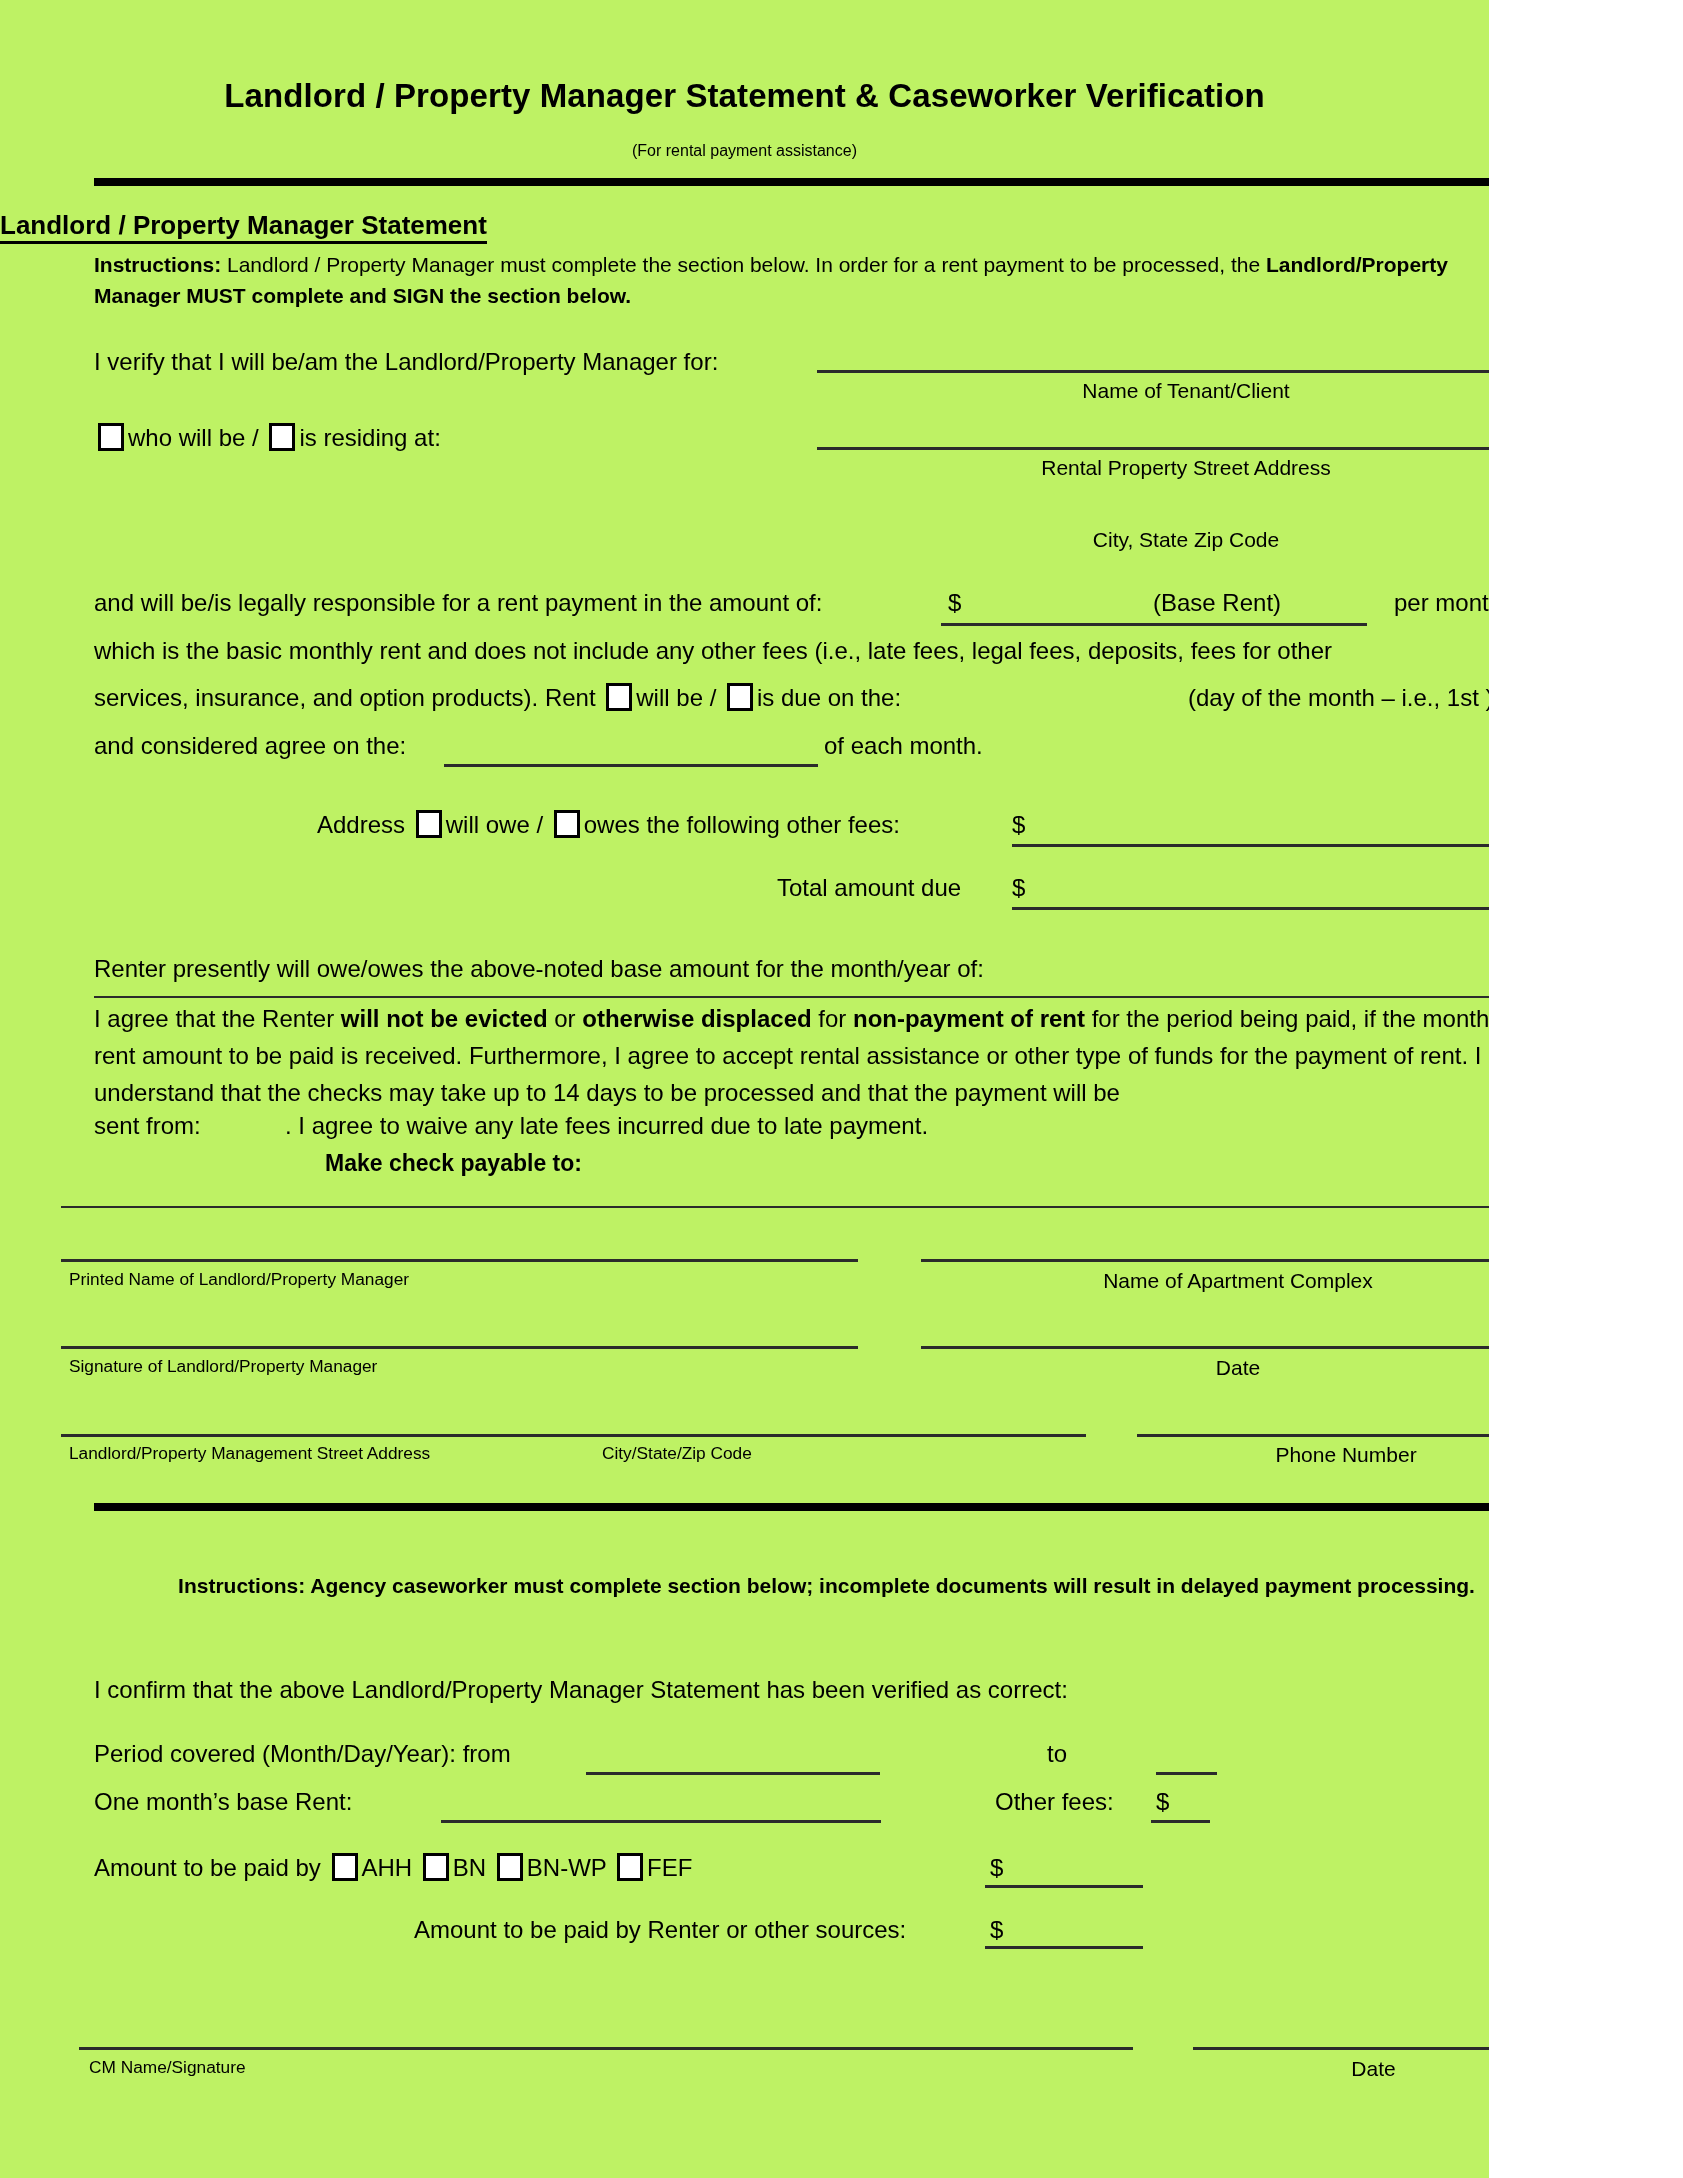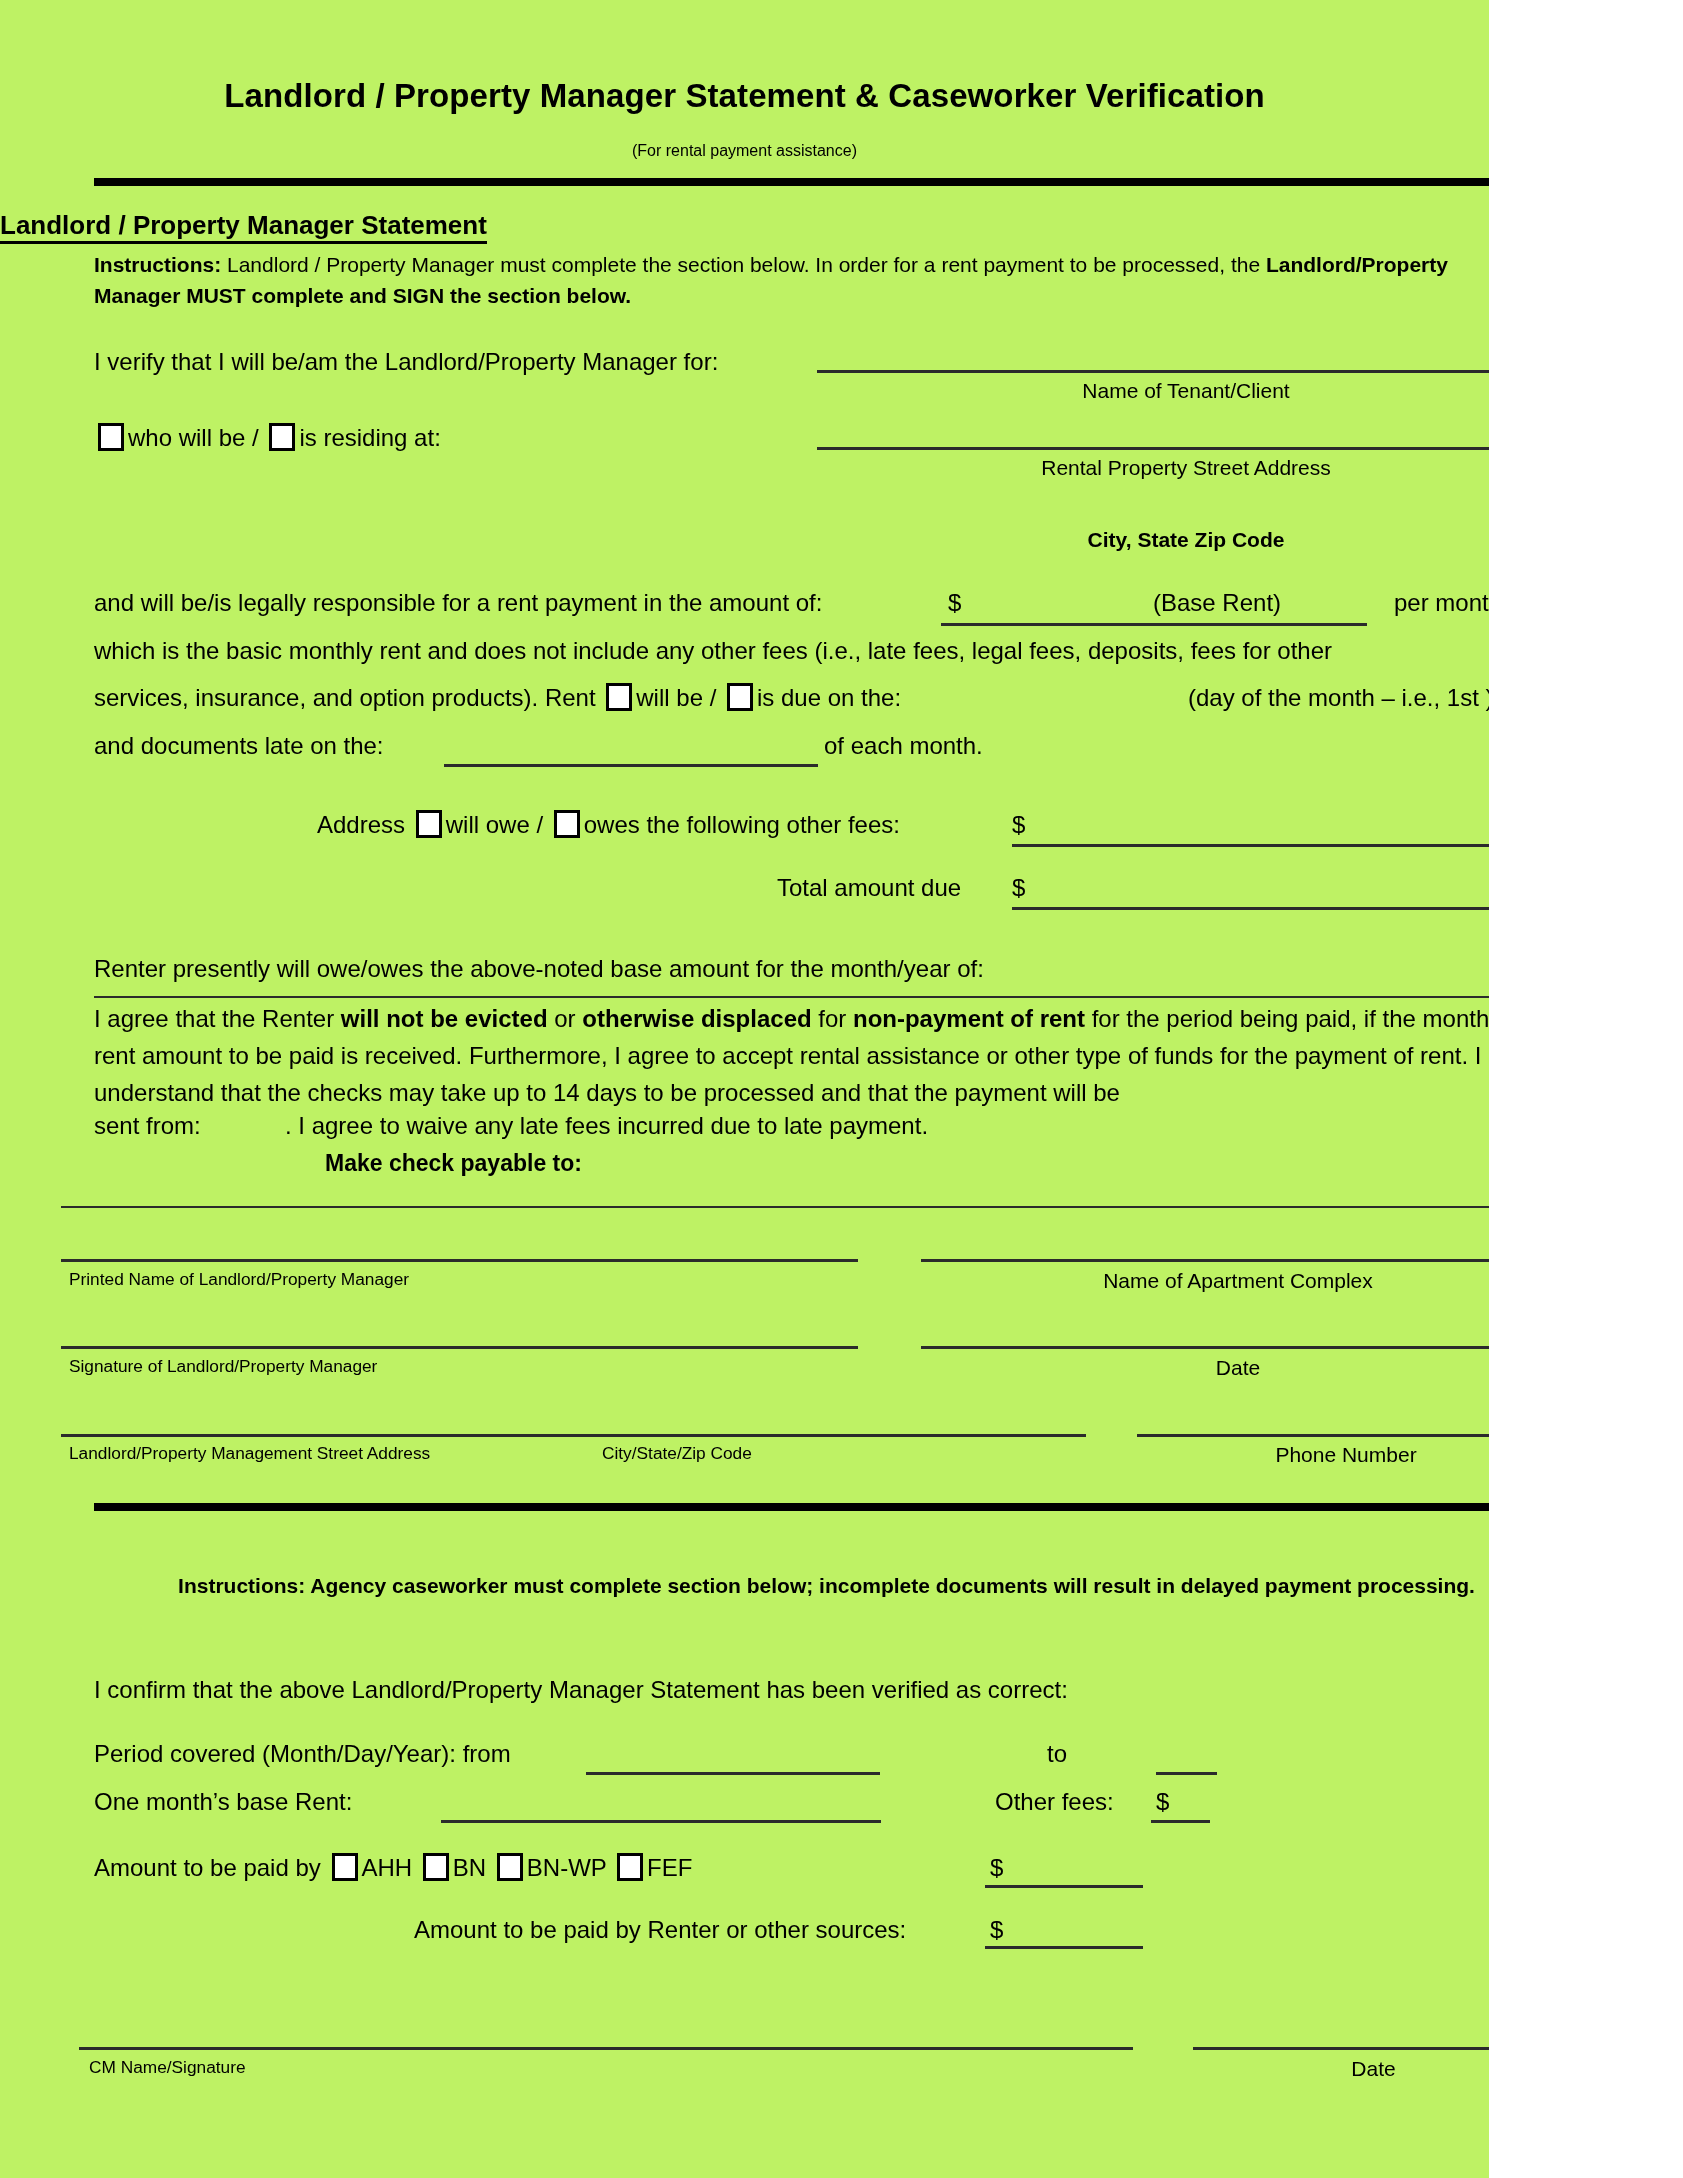--- a/index.html
+++ b/index.html
@@ -138,41 +138,41 @@
   <div class="cap" style="left:817px; top:379px; width:738px;">Name of Tenant/Client</div>
 
   <div class="body-line" style="left:94px; top:421px;">
     <span class="cbox"></span><span>who will be /</span>
     <span class="cbox"></span><span>is residing at:</span>
   </div>
   <div class="fill-abs" style="left:817px; top:447px; width:738px;"></div>
   <div class="cap" style="left:817px; top:456px; width:738px;">Rental Property Street Address</div>
 
   <div class="fill-abs" style="left:817px; top:515px; width:738px; border-bottom:0;"></div>
-  <div class="cap" style="left:817px; top:528px; width:738px;font-weight:bold;">City, State  Zip Code</div>
+  <div class="cap" style="left:817px; top:528px; width:738px;">City, State  Zip Code</div>
 
   <div class="body-line" style="left:94px; top:586px;">
     <span>and will be/is legally responsible for a rent payment in the amount of:</span>
   </div>
   <div class="body-line" style="left:948px; top:586px;">$</div>
   <div class="body-line" style="left:1153px; top:586px;">(Base Rent)</div>
   <div class="body-line" style="left:1394px; top:586px;">per month,</div>
   <div class="fill-abs" style="left:941px; top:623px; width:426px;"></div>
 
   <div class="body-line" style="left:94px; top:634px;">which is the basic monthly rent and does not include any other fees (i.e., late fees, legal fees, deposits, fees for other</div>
 
   <div class="body-line" style="left:94px; top:681px;">
     <span>services, insurance, and option products).  Rent</span>
     <span class="cbox"></span><span>will be /</span>
     <span class="cbox"></span><span>is due on the:</span>
   </div>
   <div class="body-line" style="left:1188px; top:681px;">(day of the month – i.e., 1st )</div>
   <div class="fill-abs" style="left:1002px; top:711px; width:188px; border-bottom:0;"></div>
 
-  <div class="body-line" style="left:94px; top:729px;">and documents late on the:</div>
+  <div class="body-line" style="left:94px; top:729px;">and considered agree on the:</div>
   <div class="fill-abs" style="left:444px; top:764px; width:374px;"></div>
   <div class="body-line" style="left:824px; top:729px;">of each month.</div>
 
   <div class="body-line" style="left:317px; top:808px;">
     <span>Address</span>
     <span class="cbox"></span><span>will owe /</span>
     <span class="cbox"></span><span>owes the following other fees:</span>
   </div>
   <div class="body-line" style="left:1012px; top:808px;">$</div>
   <div class="fill-abs" style="left:1012px; top:844px; width:543px;"></div>

